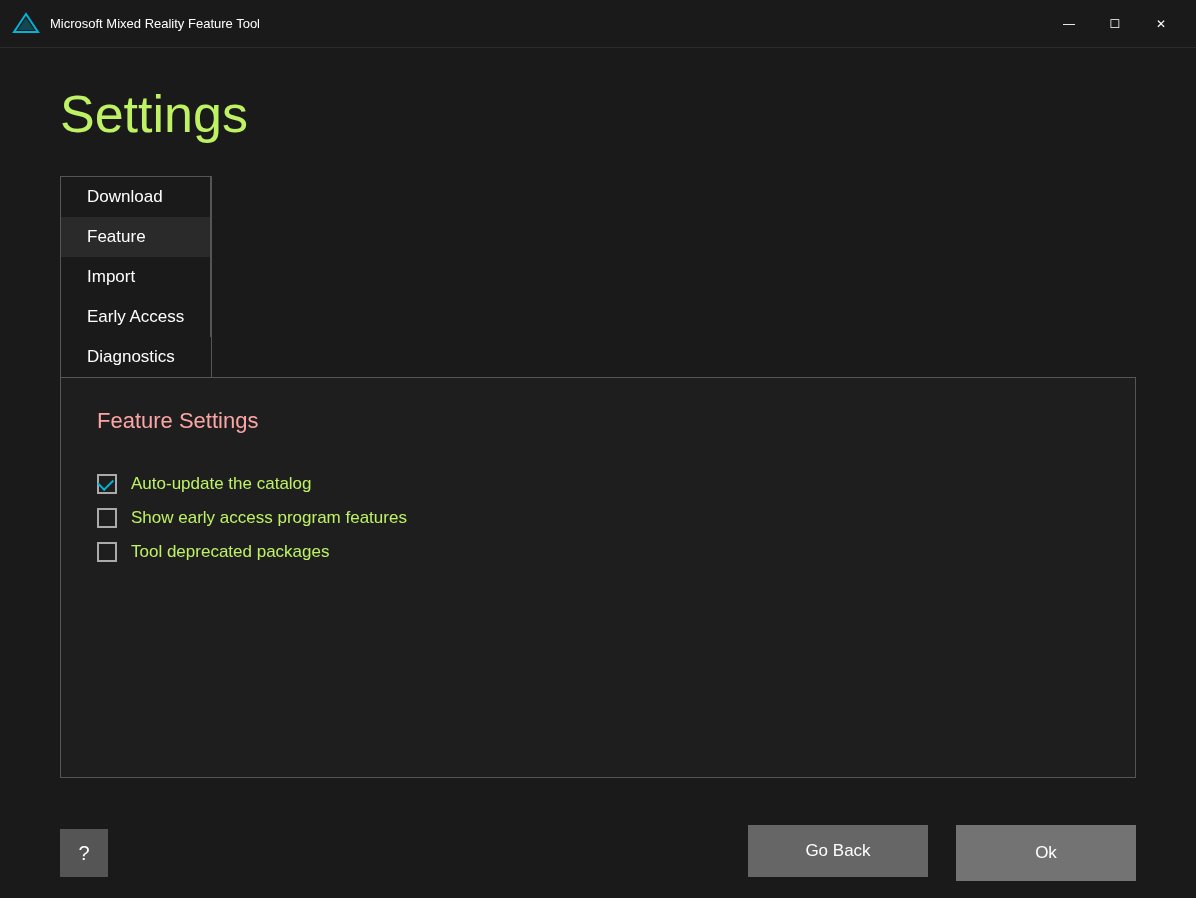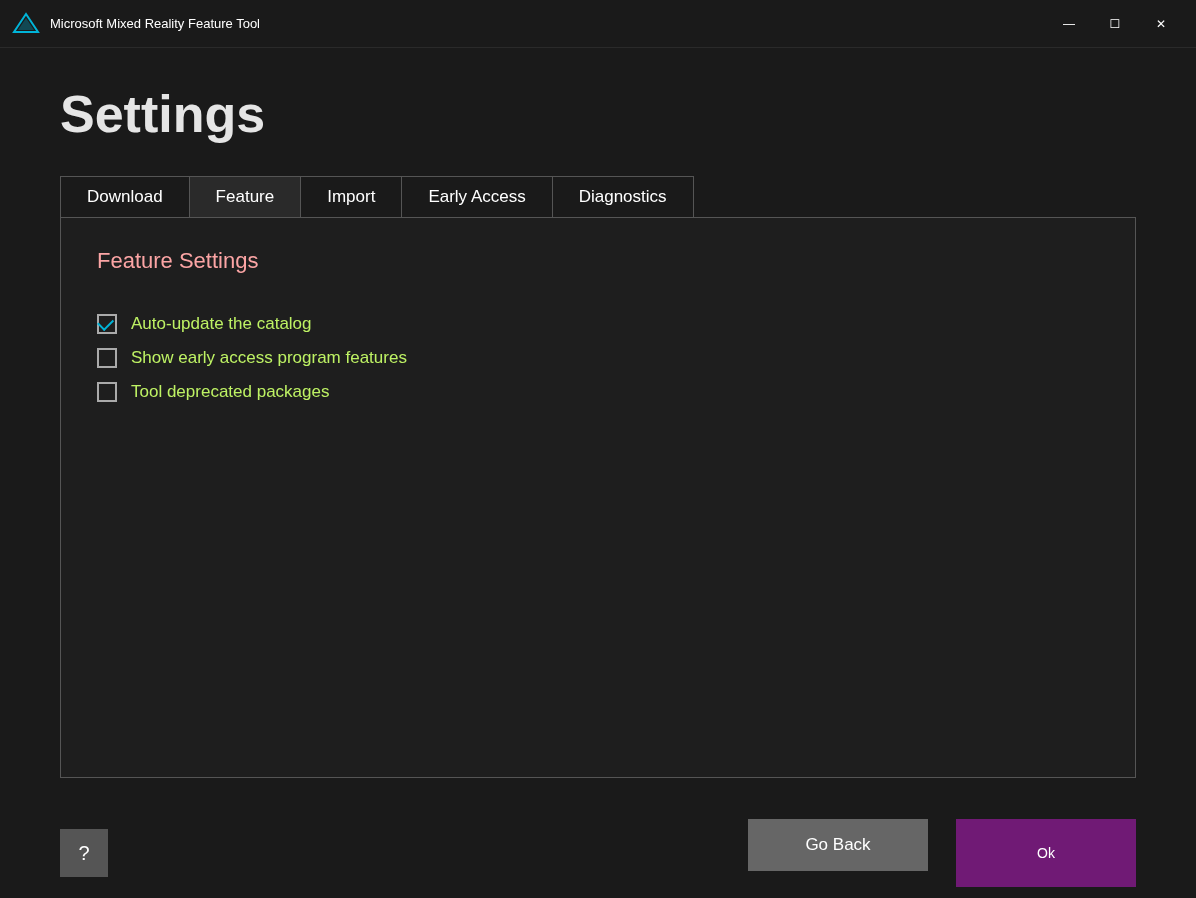--- a/index.html
+++ b/index.html
@@ -61,32 +61,33 @@
     
     .main-content {
       flex: 1;
       padding: 40px 60px 30px 60px;
       display: flex;
       flex-direction: column;
     }
 
     .page-title {
       font-size: 52px;
-      font-weight: 700;
-      color: #e5e5e5;
+      font-weight: 400;
+      color: #bef264;
       margin-bottom: 36px;
       line-height: 1;
     }
 
     
     .tabs {
       display: flex;
       border: 1px solid #555;
       border-bottom: none;
       width: fit-content;
+      flex-direction: column;
     }
 
     .tab {
       padding: 10px 26px;
       font-size: 17px;
       color: #ffffff;
       cursor: pointer;
       border-right: 1px solid #555;
       background: #1a1a1a;
       white-space: nowrap;
@@ -193,25 +194,25 @@
       height: 52px;
       background: #666;
       border: none;
       color: #ffffff;
       font-size: 17px;
       cursor: pointer;
     }
 
     .btn-ok {
       width: 180px;
-      height: 68px;
-      background: #701a75;
-      border: none;
-      color: #ffffff;
-      font-size: 14px;
+      height: 56px;
+      background: #737373;
+      border: none;
+      color: #ffffff;
+      font-size: 17px;
       cursor: pointer;
     }
   </style>
 </head>
 <body>
 
 <div class="titlebar">
   <div class="titlebar-icon">
     <svg width="28" height="28" viewBox="0 0 28 28" fill="none">
       <polygon points="14,4 26,22 2,22" fill="none" stroke="#00b4d8" stroke-width="2"></polygon>

